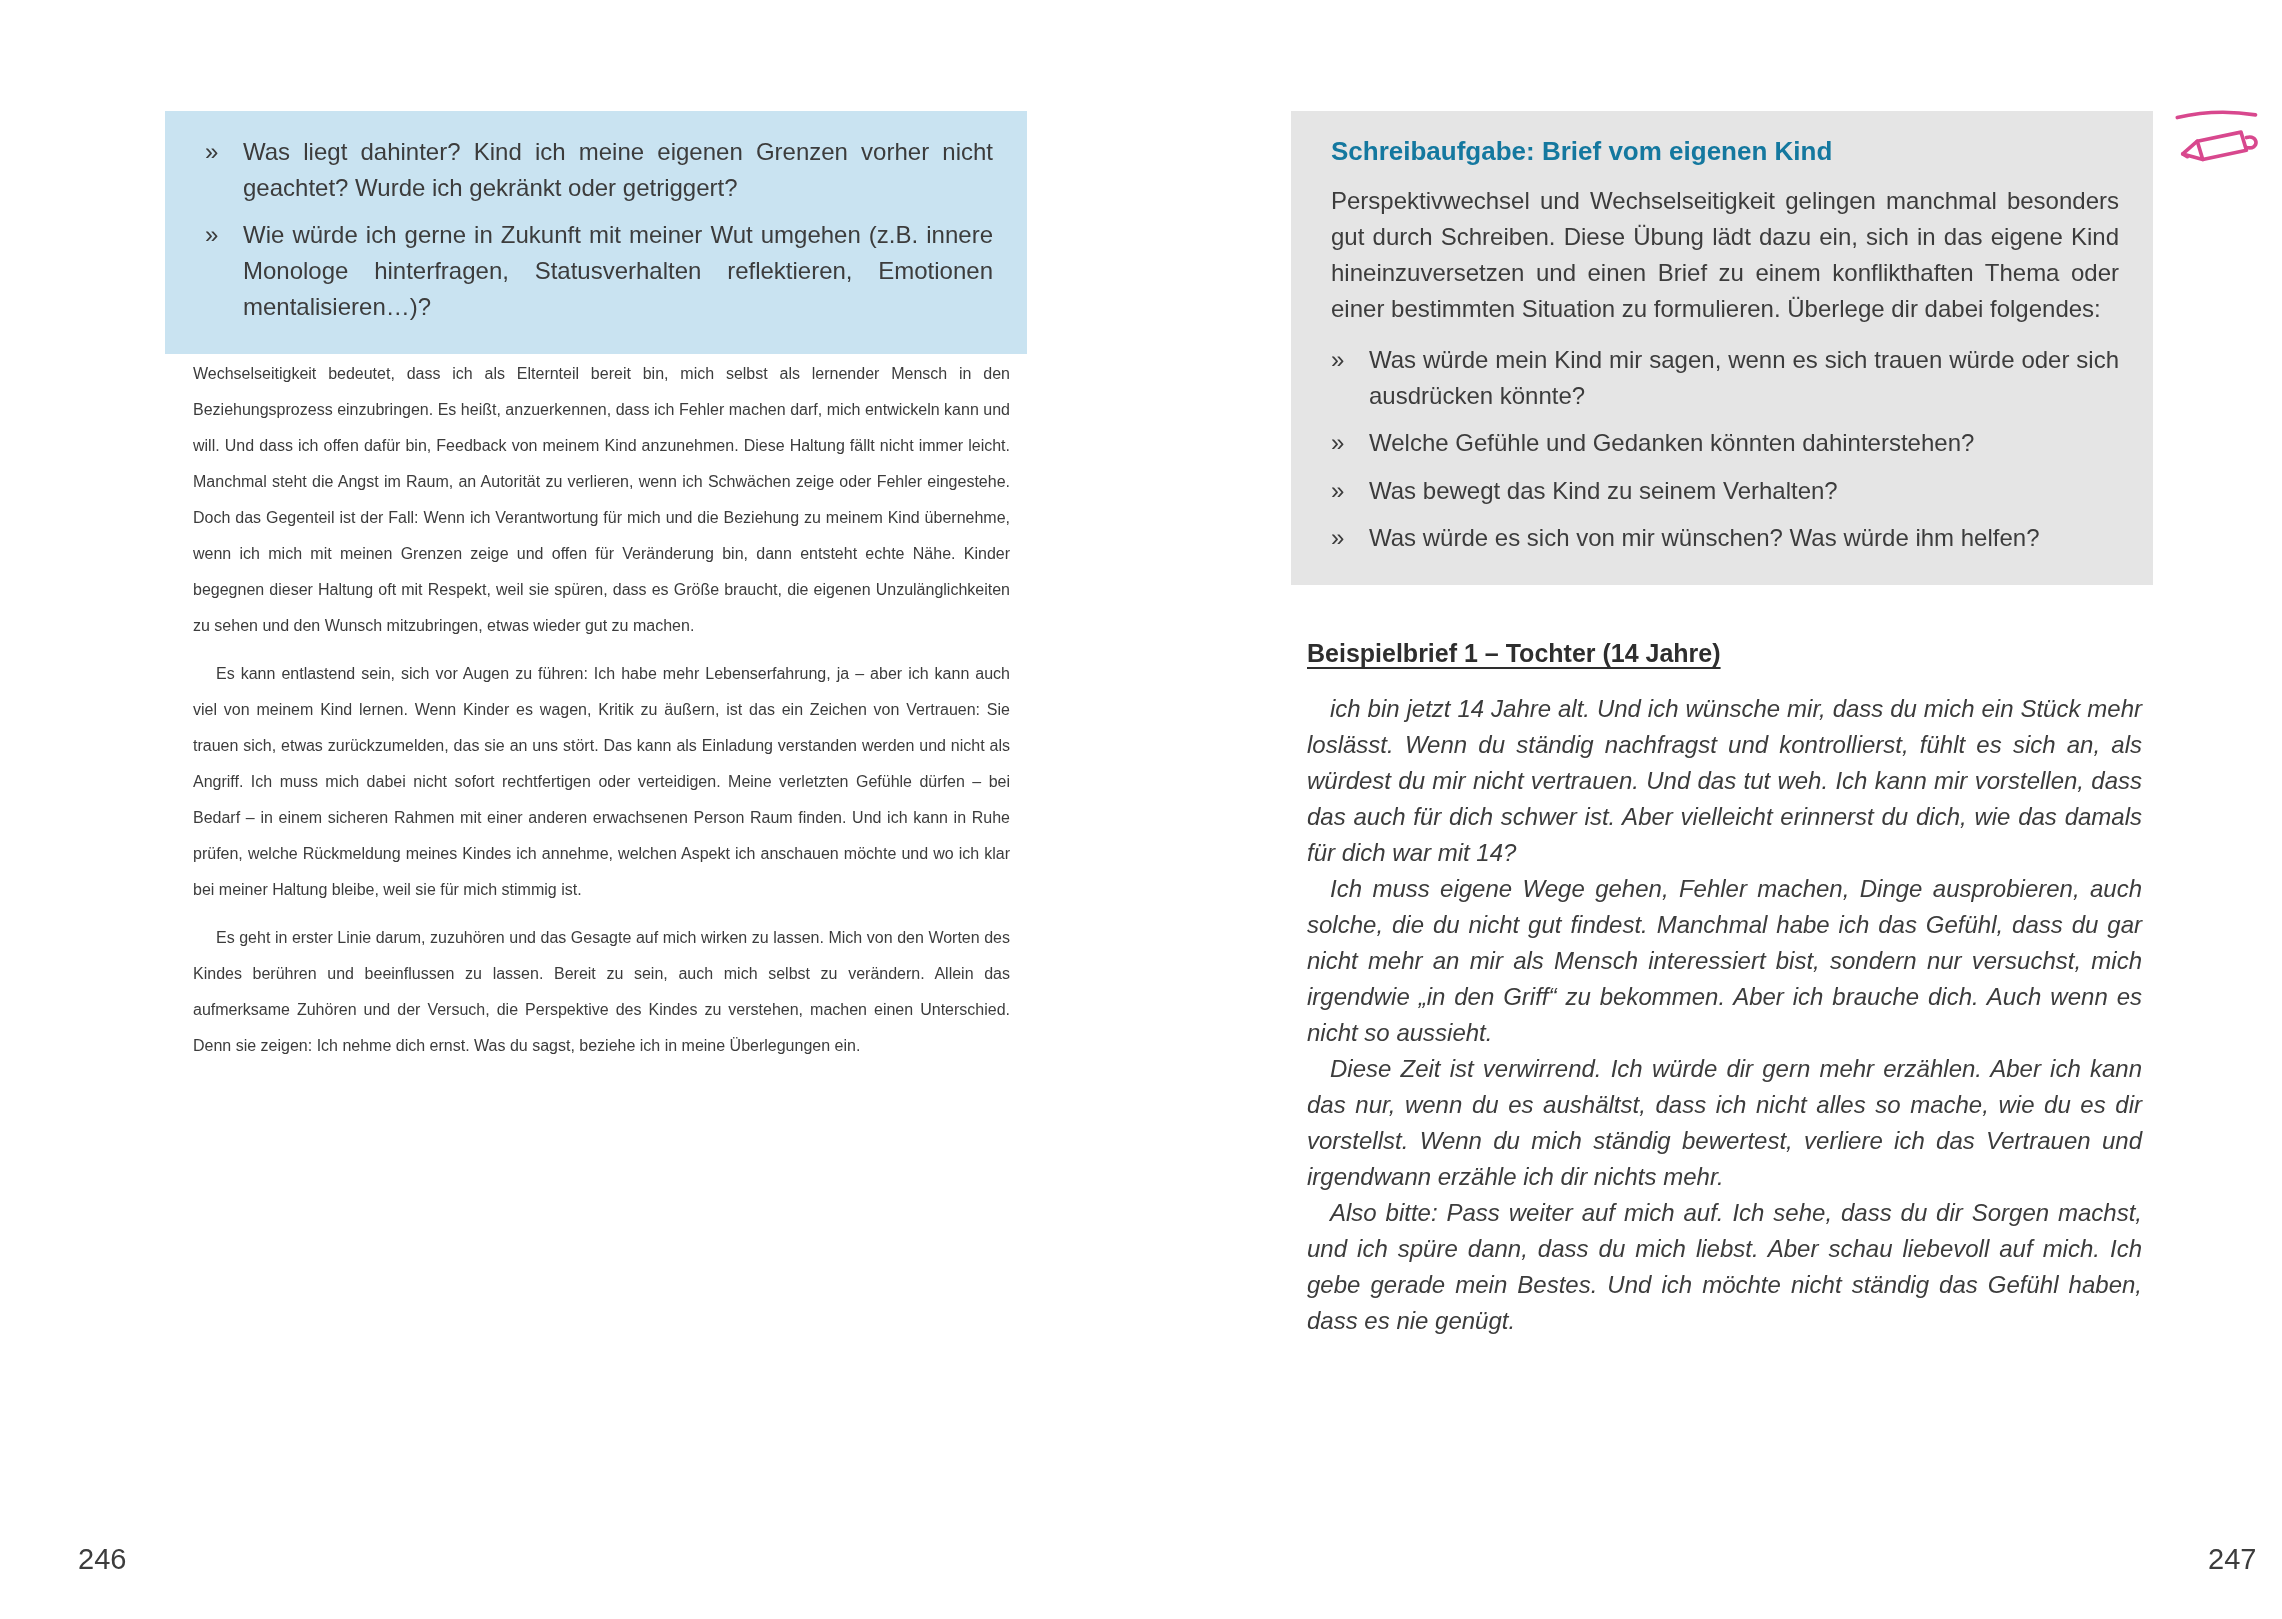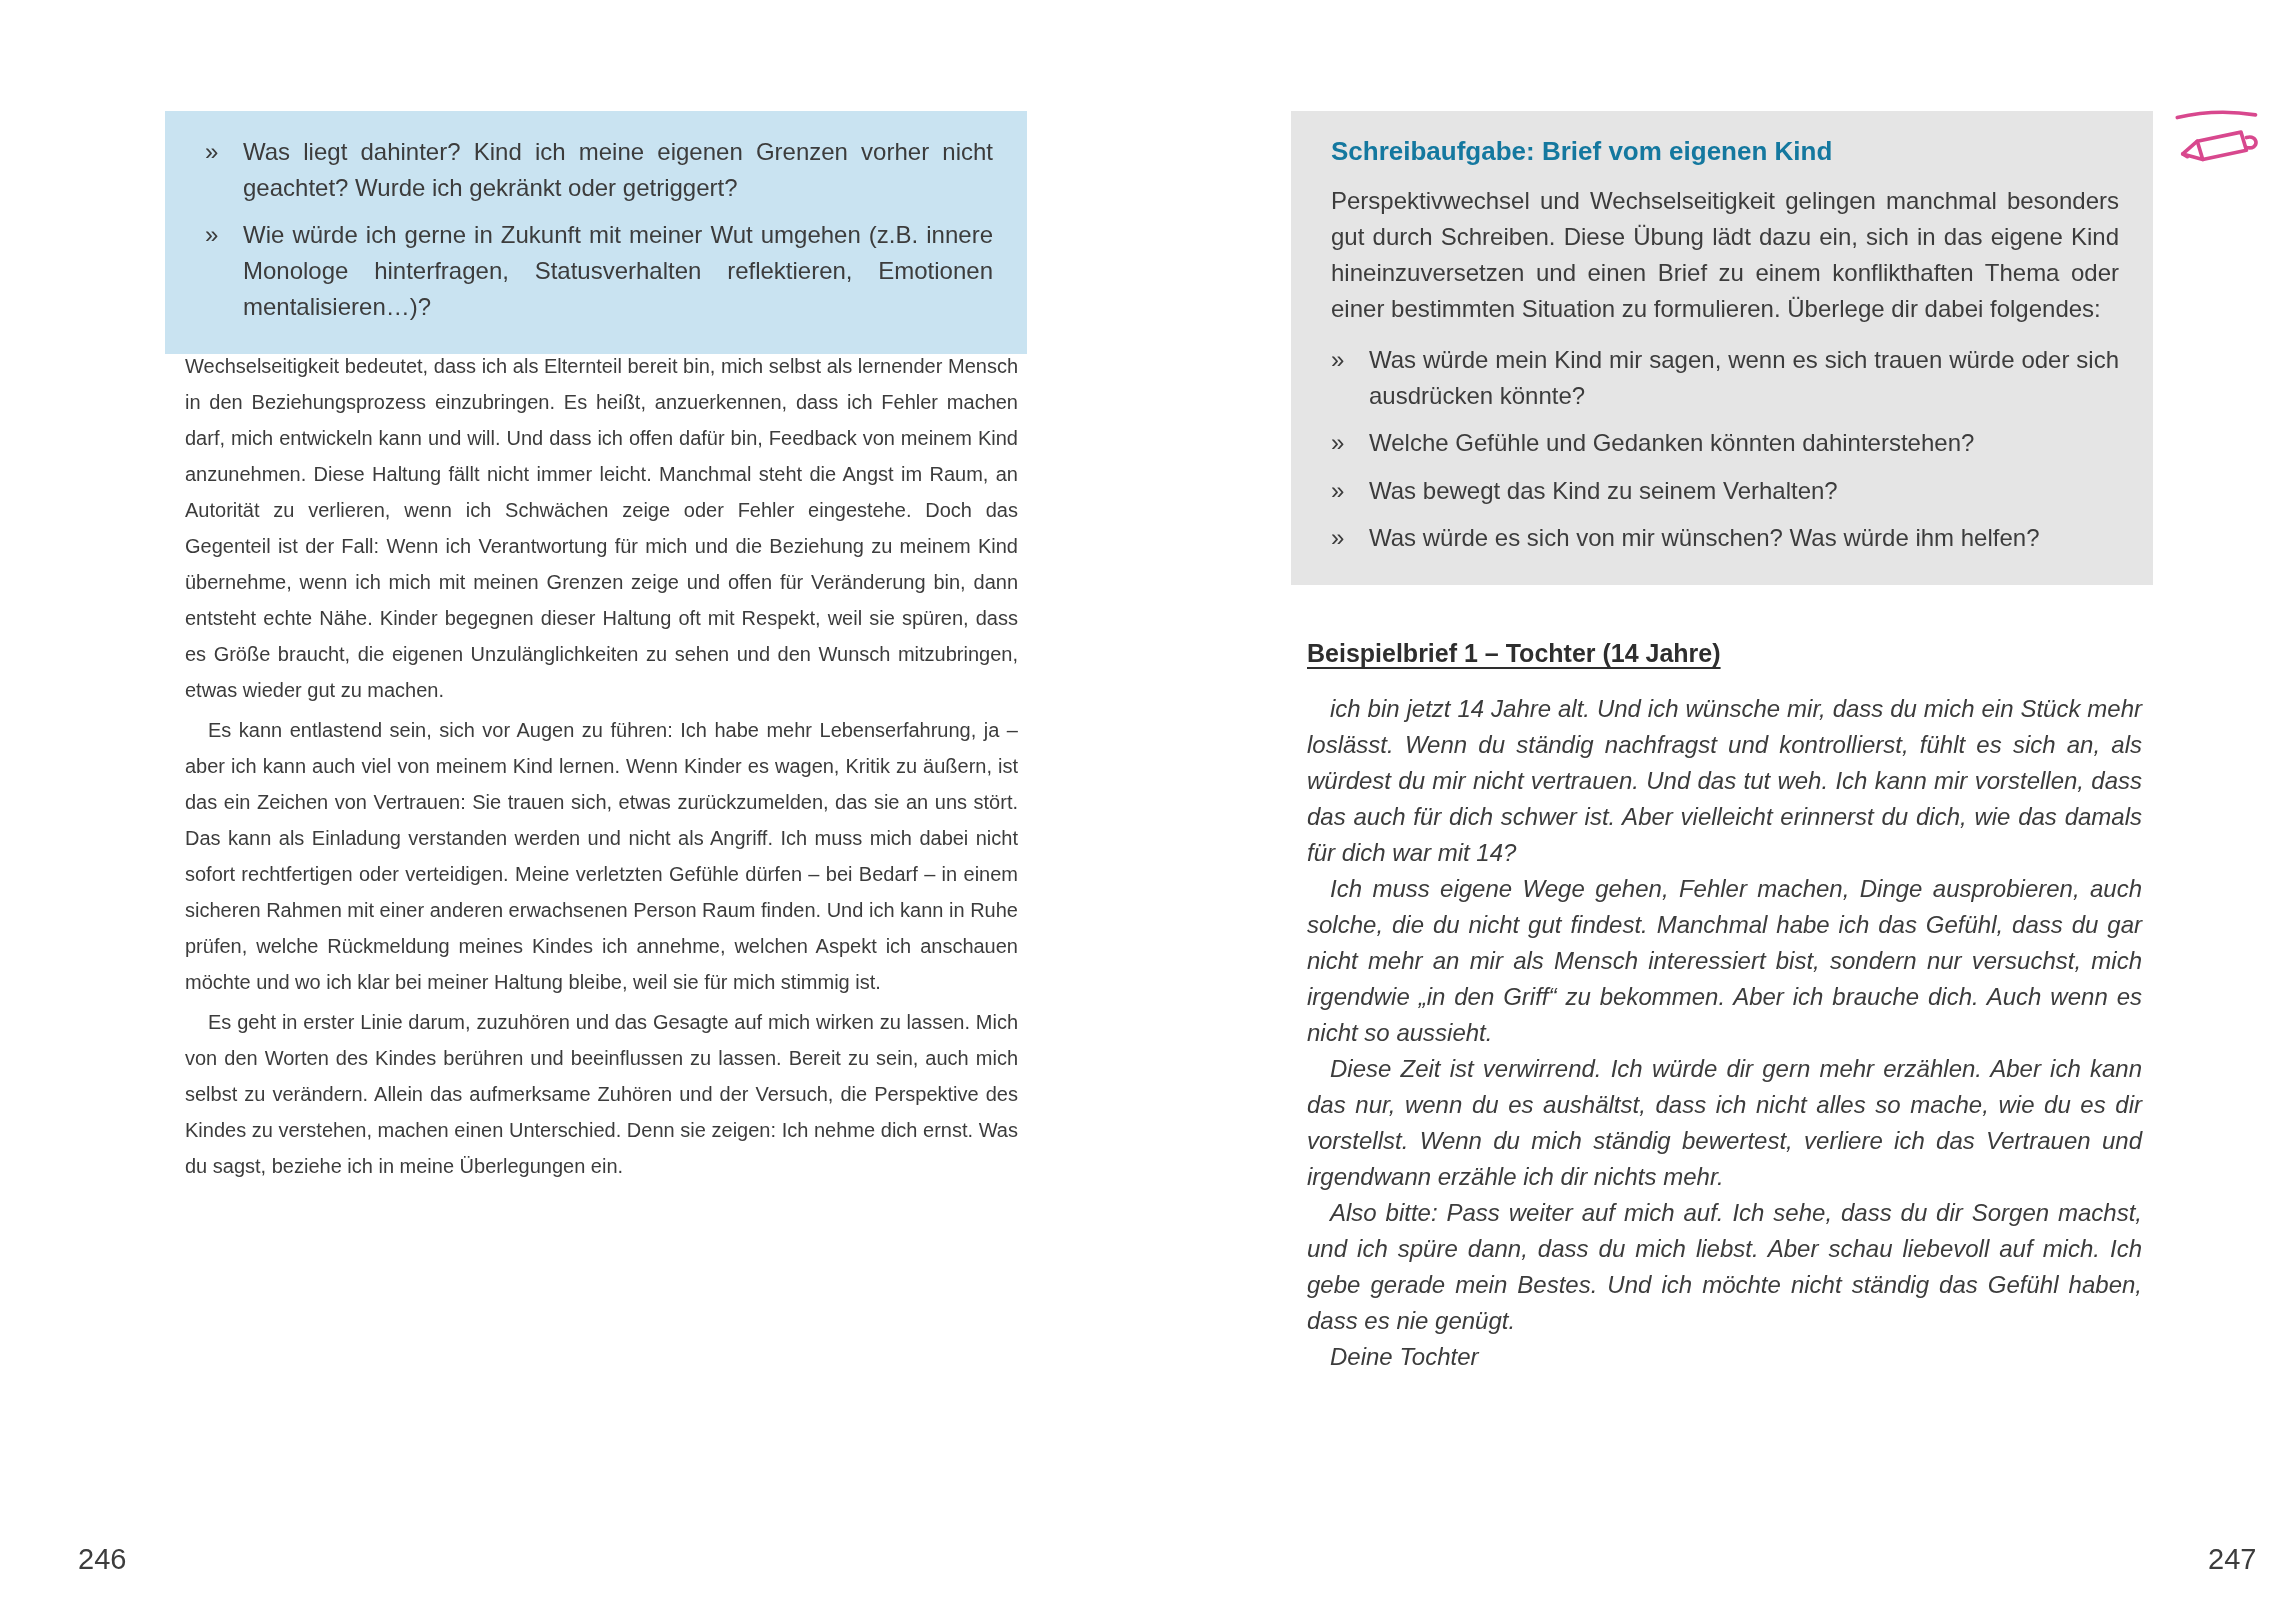--- a/index.html
+++ b/index.html
@@ -49,22 +49,22 @@
     width: 841px;
   }
   .section-heading {
     color: #14789f;
     font-size: 26px;
     font-weight: bold;
     margin: 0 0 21px 0;
     line-height: 34px;
   }
   .body-p {
-    margin: 4px;
-    font-size: 20px;
+    margin: 12px;
+    font-size: 16px;
     line-height: 36px;
     text-align: justify;
     hyphens: auto;
   }
   .indent { text-indent: 23px; }
 
   
   .letter-section {
     position: absolute;
     left: 166px;
@@ -168,20 +168,19 @@
         <path d="M84 38 C 97 34, 99 52, 84 49"></path>
       </g>
     </svg>
 
     <div class="letter-section">
       <h3 class="letter-heading">Beispielbrief 1 – Tochter (14 Jahre)</h3>
       <p class="letter-p indent">ich bin jetzt 14 Jahre alt. Und ich wünsche mir, dass du mich ein Stück mehr loslässt. Wenn du ständig nachfragst und kontrollierst, fühlt es sich an, als würdest du mir nicht vertrauen. Und das tut weh. Ich kann mir vorstellen, dass das auch für dich schwer ist. Aber vielleicht erinnerst du dich, wie das damals für dich war mit 14?</p>
       <p class="letter-p indent">Ich muss eigene Wege gehen, Fehler machen, Dinge ausprobieren, auch solche, die du nicht gut findest. Manchmal habe ich das Gefühl, dass du gar nicht mehr an mir als Mensch interessiert bist, sondern nur versuchst, mich irgendwie „in den Griff“ zu bekommen. Aber ich brauche dich. Auch wenn es nicht so aussieht.</p>
       <p class="letter-p indent">Diese Zeit ist verwirrend. Ich würde dir gern mehr erzählen. Aber ich kann das nur, wenn du es aushältst, dass ich nicht alles so mache, wie du es dir vorstellst. Wenn du mich ständig bewertest, verliere ich das Vertrauen und irgendwann erzähle ich dir nichts mehr.</p>
       <p class="letter-p indent">Also bitte: Pass weiter auf mich auf. Ich sehe, dass du dir Sorgen machst, und ich spüre dann, dass du mich liebst. Aber schau liebevoll auf mich. Ich gebe gerade mein Bestes. Und ich möchte nicht ständig das Gefühl haben, dass es nie genügt.</p>
-      <p class="letter-p signature">Deine Tochter</p>
     </div>
 
     <div class="page-num page-num-right">247</div>
   </div>
 
 </div>
 
 
 </body></html>

